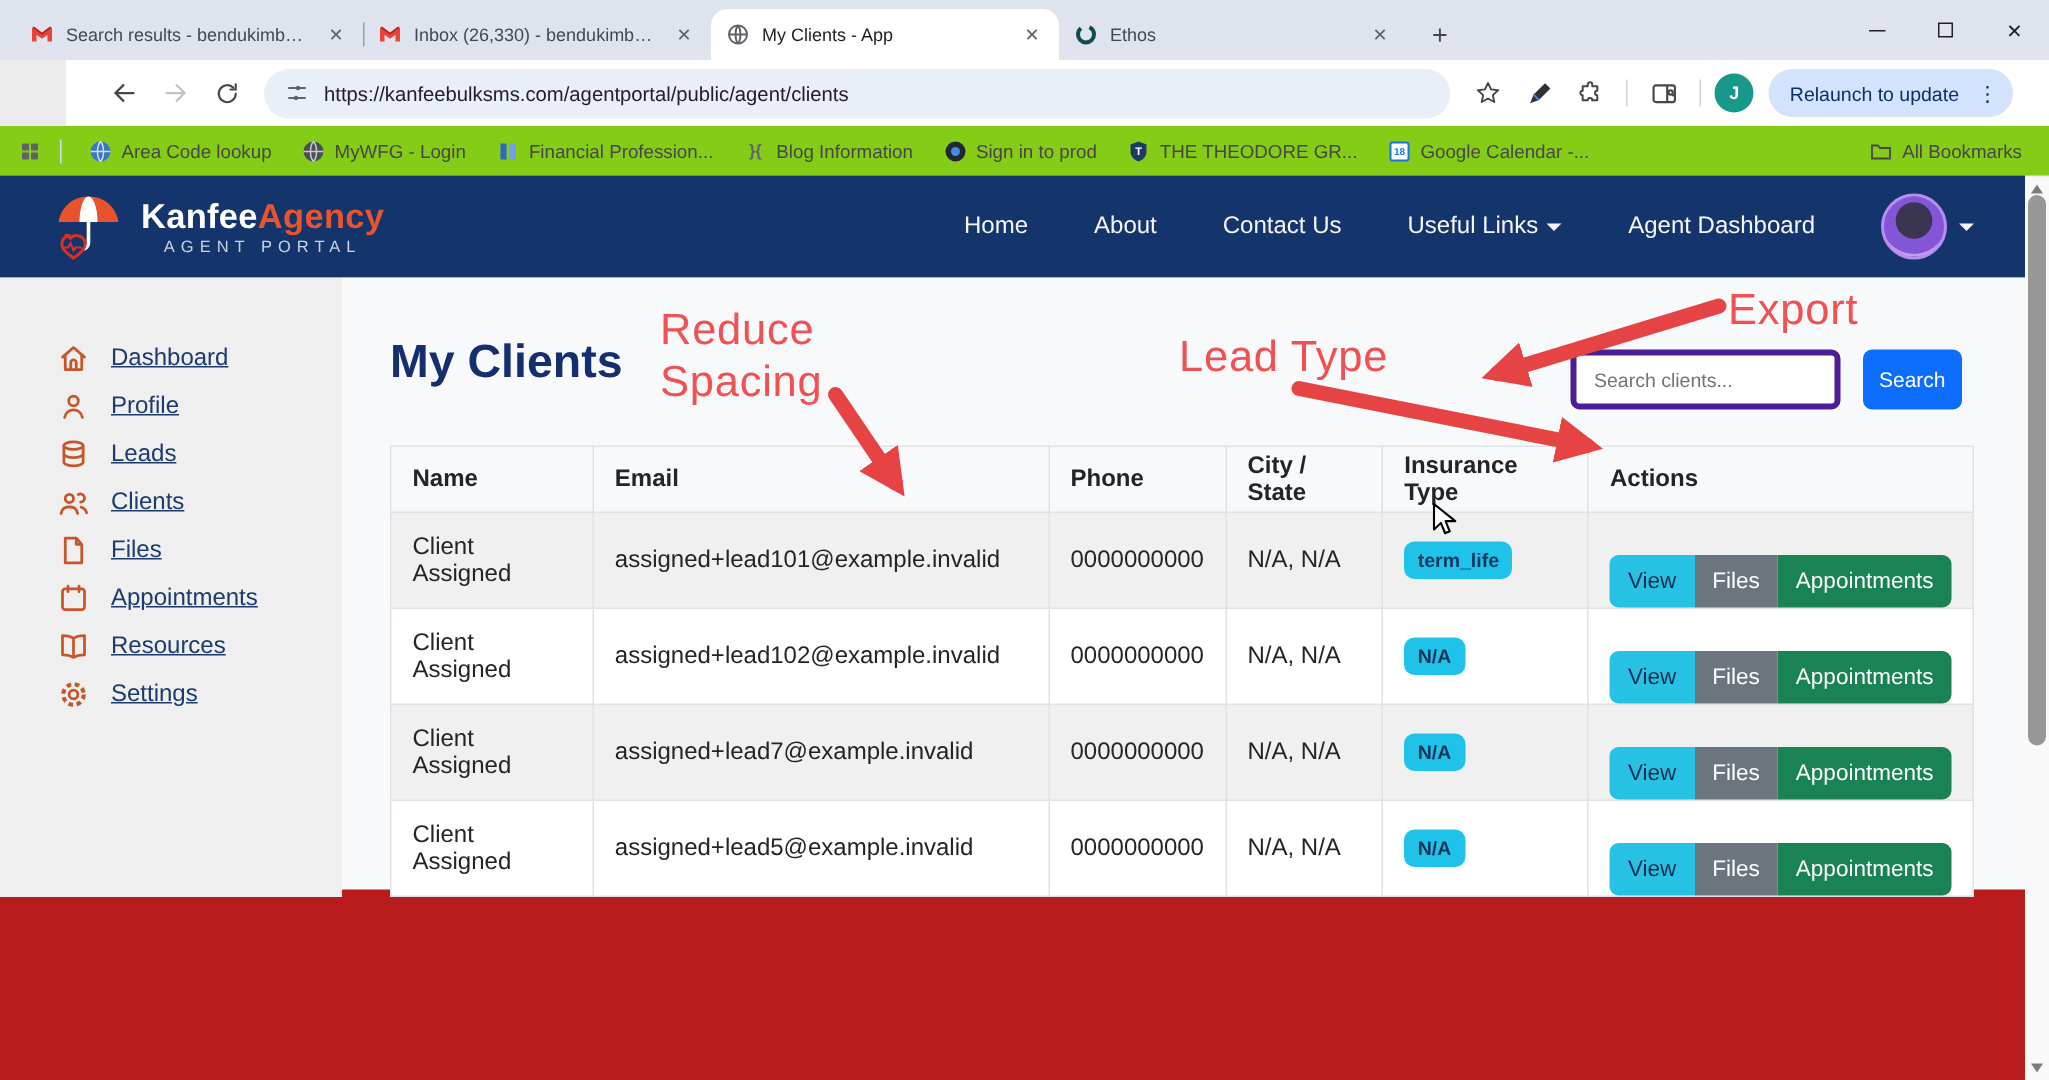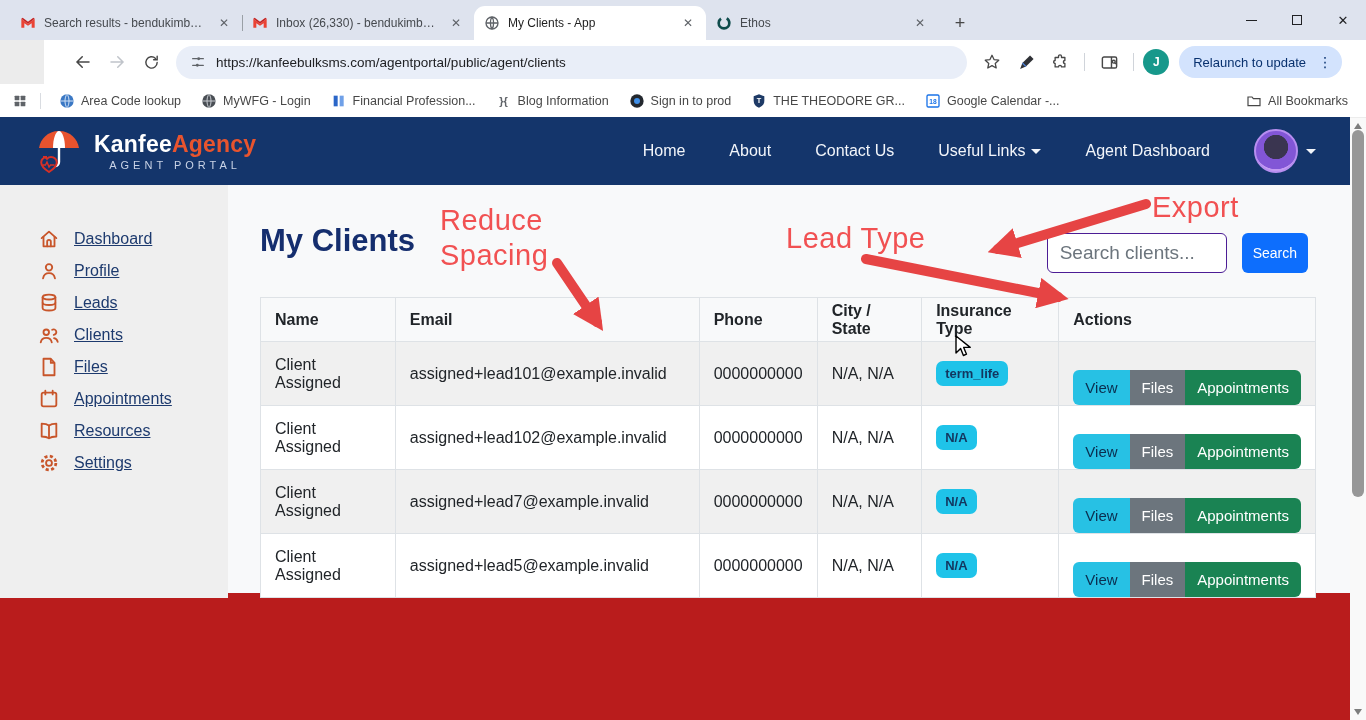--- a/index.html
+++ b/index.html
@@ -22,21 +22,21 @@
 
   .toolbar { position:absolute; top:40px; left:0; right:0; height:44px; background:#ffffff; display:flex; align-items:center; padding:0 24px; gap:4px;margin-left:44px; }
   .tool-ic { width:30px; height:30px; display:flex; align-items:center; justify-content:center; border-radius:50%; }
   .omnibox { flex:1; height:33px; background:#e9eef8; border-radius:17px; display:flex; align-items:center; gap:10px; padding:0 14px; margin:0 6px; }
   .url-text { font-size:13.5px; color:#202124; }
   .tb-divider { width:1px; height:18px; background:#d0d4da; margin:0 5px; }
   .avatar-j { width:26px; height:26px; border-radius:50%; background:#17988b; color:#fff; font-size:12px; font-weight:bold; display:flex; align-items:center; justify-content:center; }
   .relaunch { height:32px; background:#d3e3fd; border-radius:16px; display:flex; align-items:center; gap:8px; padding:0 6px 0 14px; font-size:13px; color:#08316e; margin-left:6px; }
   .kebab { color:#08316e; font-size:14px; letter-spacing:0; line-height:1; padding:0 4px; }
 
-  .bookmarksbar { position:absolute; top:84px; left:0; right:0; height:33px; background:#ffffff; display:flex; align-items:center; padding:0 12px; gap:8px; font-size:12.5px; color:#474747; }
+  .bookmarksbar { position:absolute; top:84px; left:0; right:0; height:33px; background:#84cc16; display:flex; align-items:center; padding:0 12px; gap:8px; font-size:12.5px; color:#474747; }
   .bm-item { display:flex; align-items:center; gap:6px; padding:4px 6px; border-radius:6px; white-space:nowrap; }
   .bm-sep { width:1px; height:16px; background:#d9dce1; margin:0 4px; }
   .bm-spacer { flex:1; }
   .fav { width:16px; height:16px; display:inline-flex; align-items:center; justify-content:center; border-radius:3px; font-size:9px; font-weight:bold; }
 
   
   .site-navbar { position:absolute; top:117px; left:0; width:1350px; height:68px; background:#14356b; display:flex; align-items:center; padding:0 34px; }
   .brand { display:flex; align-items:center; gap:10px;justify-content:space-between; }
   .brand-text .line1 { font-size:23px; font-weight:bold; letter-spacing:.2px; }
   .brand-text .line1 .w { color:#ffffff; } .brand-text .line1 .o { color:#e8542e; }
@@ -49,21 +49,21 @@
 
   .site-body { position:absolute; top:185px; left:0; width:1350px; bottom:0; background:#b91c1c; }
   .sidebar { position:absolute; left:0; top:0; width:228px; height:413px; background:#efefef; padding:38px 0 0 38px; }
   .side-item { display:flex; align-items:center; gap:14px; height:32px; }
   .side-item a { color:#1d3a6e; font-size:16px; text-decoration:underline; }
   .side-ic { width:22px; height:22px; }
 
   .content { position:absolute; left:228px; top:0; width:1122px; height:408px; background:#f8f9fa; }
   .page-title { position:absolute; left:32px; top:38px; font-size:31px; font-weight:bold; color:#152e6e; }
   .search-wrap { position:absolute; top:48px; right:42px; display:flex; gap:15px; }
-  .search-input { width:180px; height:40px; border:1px solid #4c1d95; border-radius:6px; padding:0 12px; font-size:19px; color:#212529; background:#fff; font-family:"Liberation Sans",sans-serif; }
+  .search-input { width:180px; height:40px; border:4px solid #4c1d95; border-radius:6px; padding:0 12px; font-size:13px; color:#212529; background:#fff; font-family:"Liberation Sans",sans-serif; }
   .search-input::placeholder { color:#6c757d; }
   .search-btn { height:40px; padding:0 11px; background:#0d6efd; color:#fff; font-size:14px; border:none; border-radius:6px; font-family:"Liberation Sans",sans-serif; }
 
   table.clients { position:absolute; left:32px; top:112px; width:1056px; border-collapse:collapse; background:#fff; font-size:16px; color:#212529; }
   .clients th, .clients td { border:1px solid #dee2e6; text-align:left; padding:0 14px; }
   .clients th { height:44px; font-weight:bold; background:#f8f9fa; font-size:16px; }
   .clients td { height:48px; }
   .clients tbody tr:nth-child(odd) { background:#f0f0f0; }
   .badge { display:inline-block; background:#1fc3e9; color:#13365f; font-size:13px; font-weight:bold; padding:5px 9px; border-radius:7px; }
   .btn-group { display:inline-flex; }

